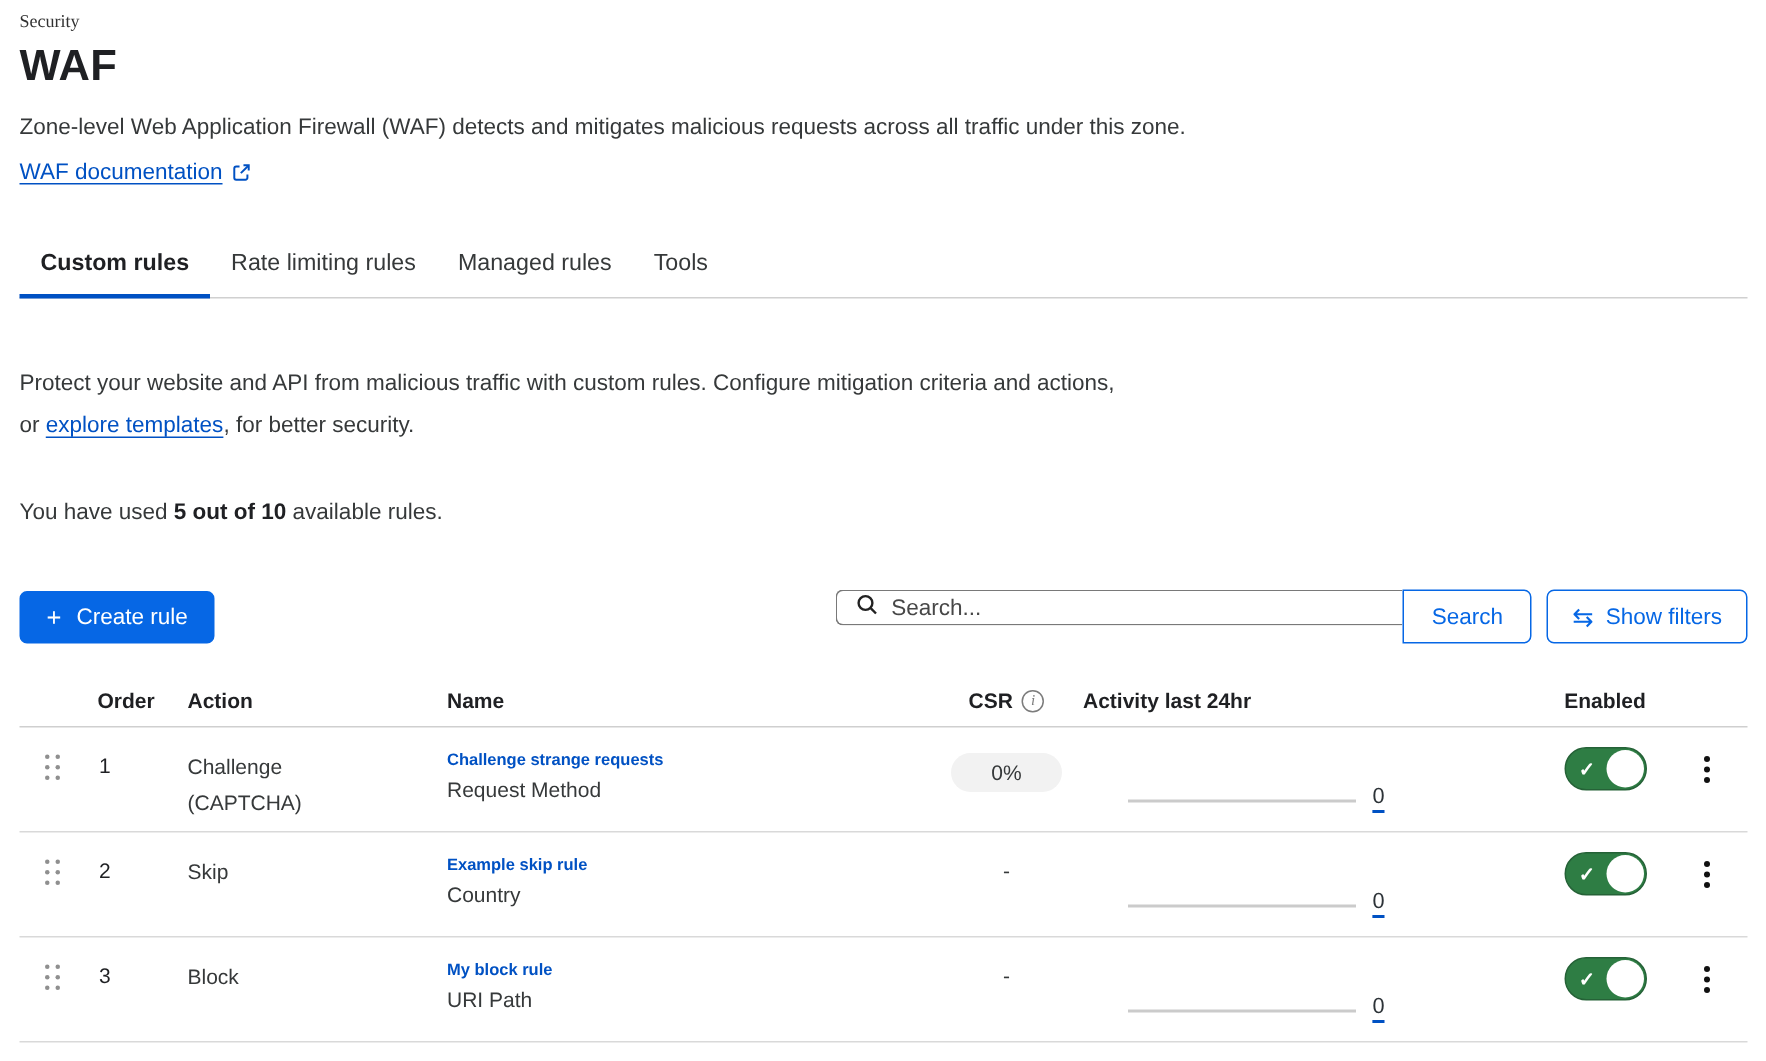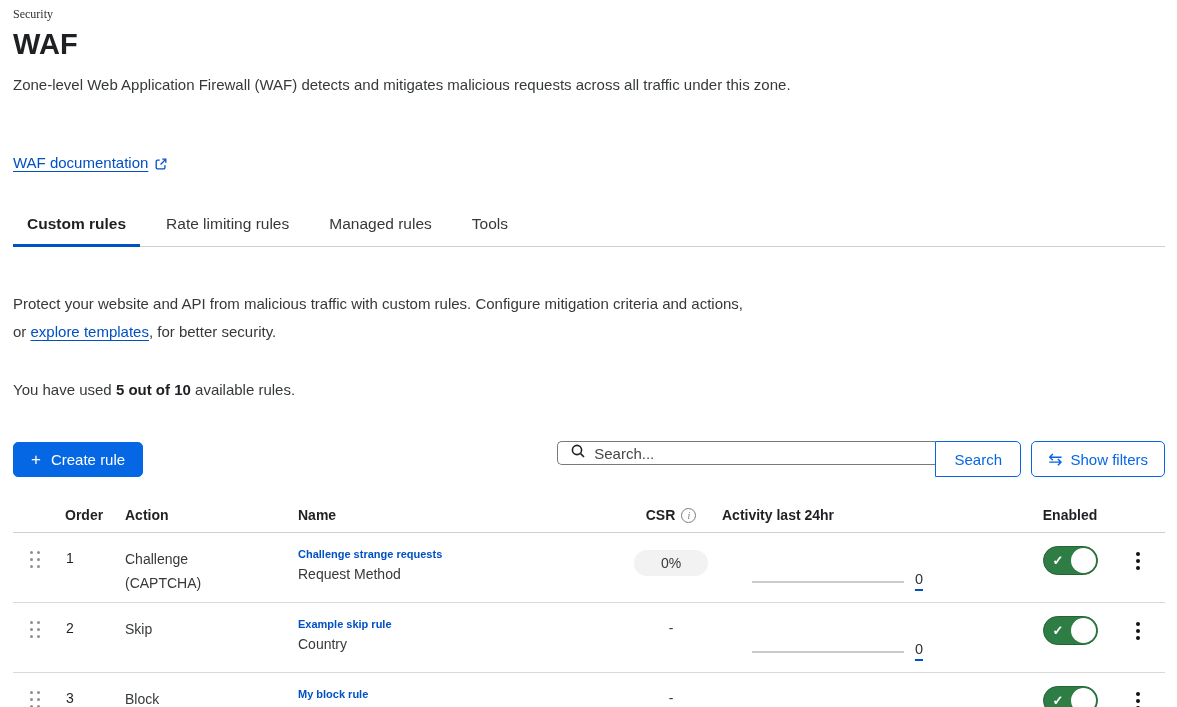--- a/index.html
+++ b/index.html
@@ -10,25 +10,25 @@
     color:#36393a;
   }
   .page { padding:7px 12px 0 13px; }
 
   
   .eyebrow { font-size:12px; color:#313131;font-family:Liberation Serif, serif; }
   .page-title { font-size:29px; font-weight:700; color:#1f2023; margin-top:6px; letter-spacing:.2px; }
   .page-desc { font-size:15px; margin-top:15px; color:#36393a; }
   .doc-link-row { margin-top:13px; }
   .link { color:#0051c3; text-decoration:underline; text-underline-offset:3px; cursor:pointer; }
-  .doc-link { font-size:15px; display:inline-flex; align-items:flex-end; gap:6px;margin-top:48px; }
+  .doc-link { font-size:15px; display:inline-flex; align-items:center; gap:6px; }
   .ext-icon svg { display:block; }
 
   
-  .tabs { margin-top:33px; border-bottom:1px solid #d0d0d0; display:flex; gap:12px; }
+  .tabs { margin-top:33px; border-bottom:1px solid #d0d0d0; display:flex; gap:0; }
   .tab {
     background:none; border:none; font-family:inherit;
     font-size:15.5px; color:#36393a; padding:10px 14px 13px 14px;
     cursor:pointer; position:relative;
   }
   .tab.active { font-weight:700; color:#1f2023; }
   .tab.active::after {
     content:""; position:absolute; left:0; right:0; bottom:-1px; height:3px; background:#0051c3;
   }
 

